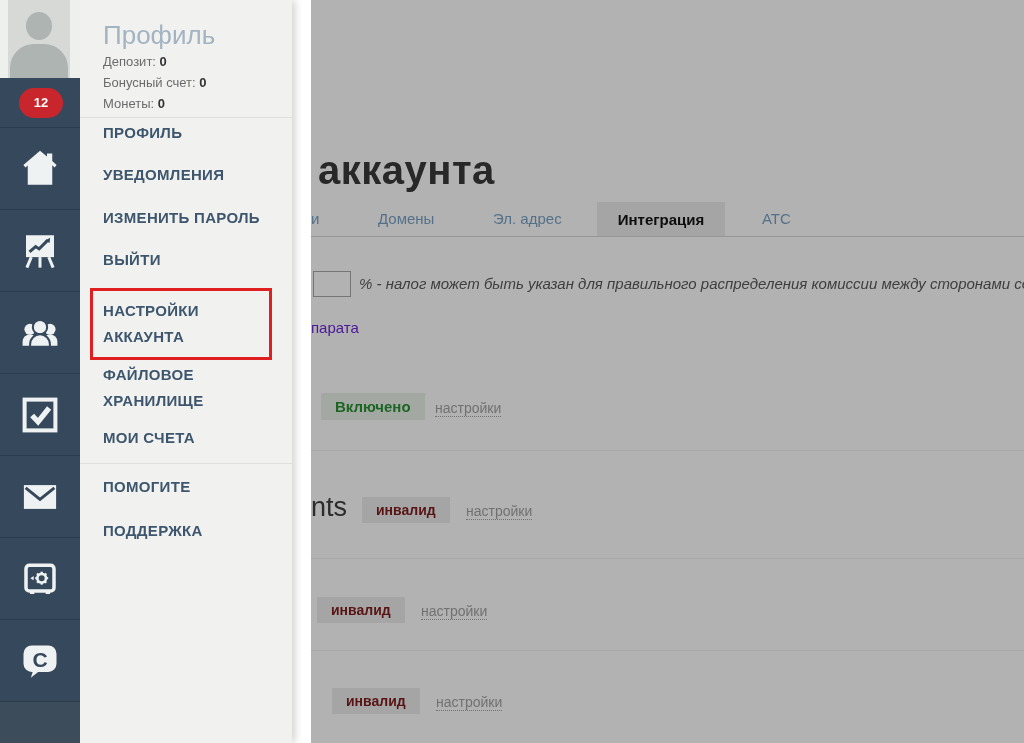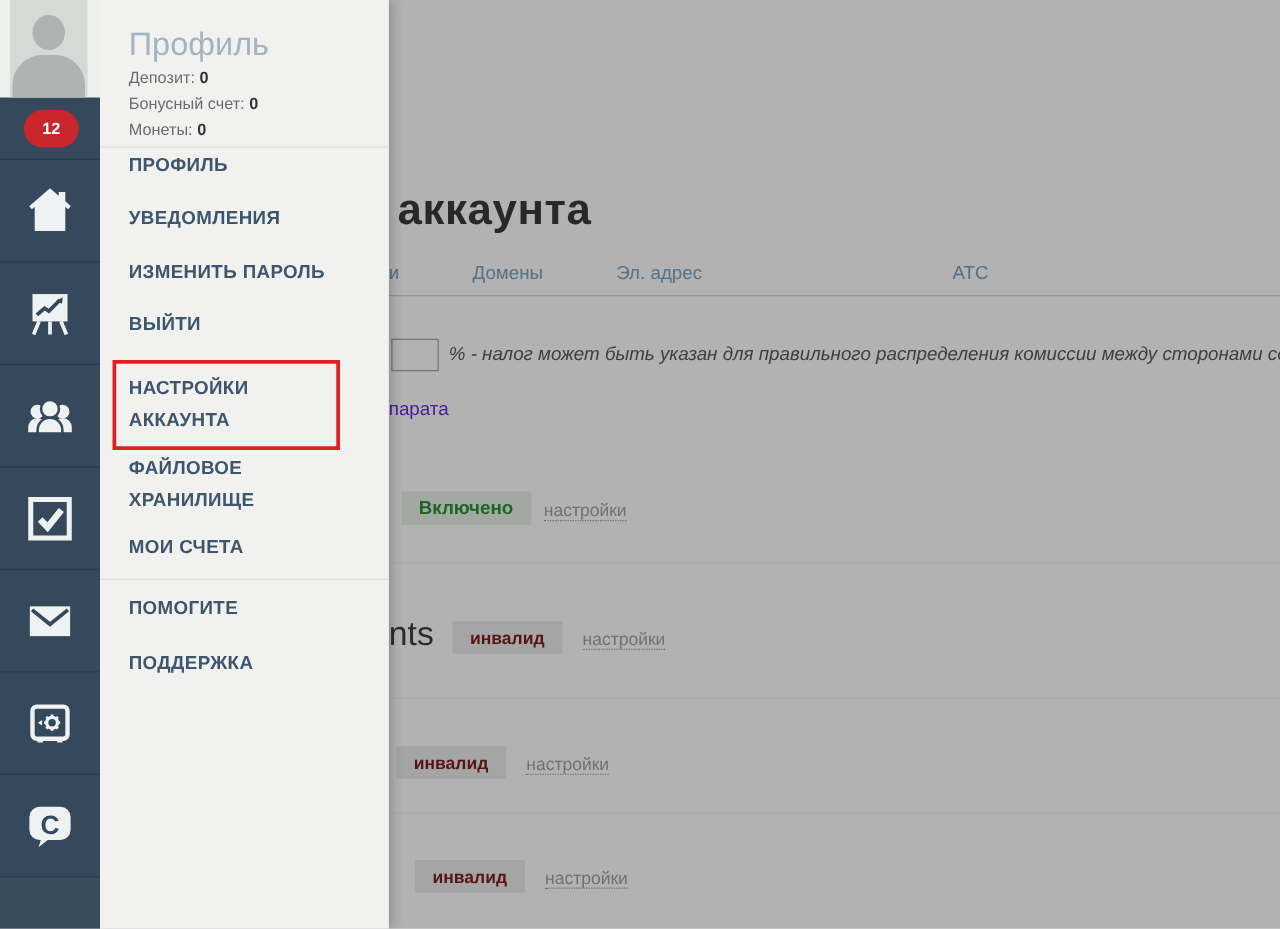--- a/index.html
+++ b/index.html
@@ -1,40 +1,40 @@
 <!DOCTYPE html>
 <html><head>
 <meta charset="utf-8">
 <style>
   html,body{margin:0;padding:0;background:#888;}
   *{box-sizing:border-box;font-family:"Liberation Sans", sans-serif;}
   #stage{position:relative;width:1024px;height:743px;overflow:hidden;background:#fff;}
 
   
   #main{position:absolute;inset:0;z-index:1;background:#fff;}
-  .page-title{position:absolute;left:318px;top:148px;font-size:35px;font-weight:700;color:#3a3a3a;letter-spacing:.5px;white-space:nowrap;}
+  .page-title{position:absolute;left:318px;top:148px;font-size:40px;font-weight:700;color:#3a3a3a;letter-spacing:.5px;white-space:nowrap;}
   .tab{position:absolute;top:210px;font-size:15px;color:#79a3c4;white-space:nowrap;cursor:pointer;}
   .tab-0{left:311px;} .tab-1{left:378px;} .tab-2{left:493px;} .tab-4{left:762px;}
   .tab-active{position:absolute;left:597px;top:202px;width:128px;height:35px;background:#ececec;color:#141414;font-weight:700;font-size:15px;text-align:center;line-height:35px;}
   .tabs-underline{position:absolute;left:311px;right:0;top:236px;height:1px;background:#d8d8d8;}
   .tax-input{position:absolute;left:313px;top:271px;width:38px;height:26px;border:1px solid #a8a8a8;background:#fff;}
   .tax-note{position:absolute;left:359px;top:275px;font-size:15px;font-style:italic;color:#5a5a5a;white-space:nowrap;}
   .partial-link{position:absolute;left:311px;top:319px;font-size:15px;color:#6d28d9;cursor:pointer;}
   .status-badge{position:absolute;display:inline-block;padding:5px 14px;font-size:15px;font-weight:700;}
   .badge-on{background:#eaf3e8;color:#2a9134;}
   .badge-invalid{background:#ececec;color:#7f1d1d;font-size:14px;}
   .settings-link{position:absolute;font-size:14px;color:#a3a3a3;border-bottom:1px dotted #a3a3a3;cursor:pointer;white-space:nowrap;}
   .row-divider{position:absolute;left:311px;right:0;height:1px;background:rgba(0,0,0,0.05);}
   .partial-word{position:absolute;left:311px;top:492px;font-size:27px;color:#3f3f3f;}
 
   
   #overlay{position:absolute;left:311px;top:0;right:0;bottom:0;background:rgba(0,0,0,0.30);z-index:4;pointer-events:none;}
 
   
-  #flyout{position:absolute;left:80px;top:0;bottom:0;width:231px;background:#f1f2f0;z-index:5;box-shadow:3px 0 8px rgba(0,0,0,0.18);}
+  #flyout{position:absolute;left:80px;top:0;bottom:0;width:212px;background:#f1f2f0;z-index:5;box-shadow:3px 0 8px rgba(0,0,0,0.18);}
   .p-title{position:absolute;left:23px;top:20px;font-size:26px;color:#a3b3c2;}
   .p-stats{position:absolute;left:23px;top:51px;font-size:13px;color:#6b6b6b;line-height:21px;}
   .p-stats b{color:#333;}
   .f-sep{position:absolute;left:0;right:0;height:1px;background:#dedfdc;}
   .sep1{top:117px;} .sep2{top:463px;}
   .mi{position:absolute;left:23px;font-size:15px;font-weight:700;color:#3d566d;letter-spacing:.3px;cursor:pointer;white-space:nowrap;}
   .mi-profile{top:124px;} .mi-notif{top:166px;} .mi-pass{top:209px;} .mi-exit{top:251px;}
   .redbox{position:absolute;left:10px;top:288px;width:182px;border:3px solid #e02020;padding:7px 8px 7px 10px;font-size:15px;font-weight:700;color:#3d566d;line-height:26px;letter-spacing:.3px;cursor:pointer;}
   .mi-files{top:362px;width:180px;line-height:26px;white-space:normal;}
   .mi-bills{top:429px;} .mi-help{top:478px;} .mi-support{top:522px;}
@@ -56,20 +56,21 @@
 <body>
 
 <div id="stage">
 
   <div id="main">
     <div class="page-title">аккаунта</div>
 
     <span class="tab tab-0">и</span>
     <span class="tab tab-1">Домены</span>
     <span class="tab tab-2">Эл. адрес</span>
+    <div class="tab-active">Интеграция</div>
     <span class="tab tab-4">АТС</span>
     <div class="tabs-underline"></div>
 
     <input class="tax-input" value="" style="">
     <div class="tax-note">% - налог может быть указан для правильного распределения комиссии между сторонами сде</div>
     <span class="partial-link">парата</span>
 
     <span class="status-badge badge-on" style="left:321px;top:393px;">Включено</span>
     <span class="settings-link" style="left:435px;top:400px;">настройки</span>
     <div class="row-divider" style="top:450px;"></div>

